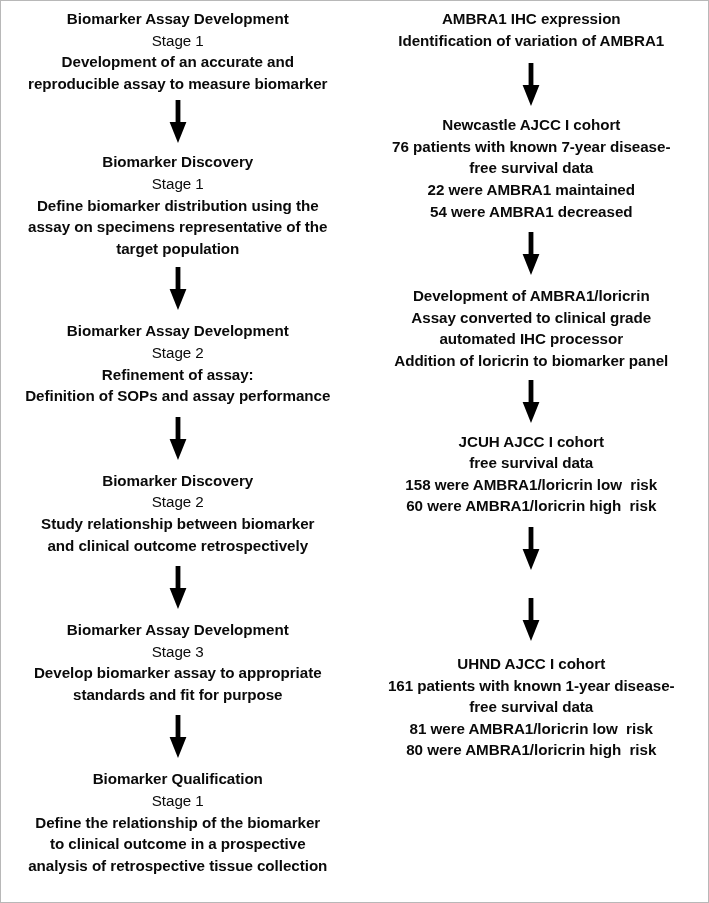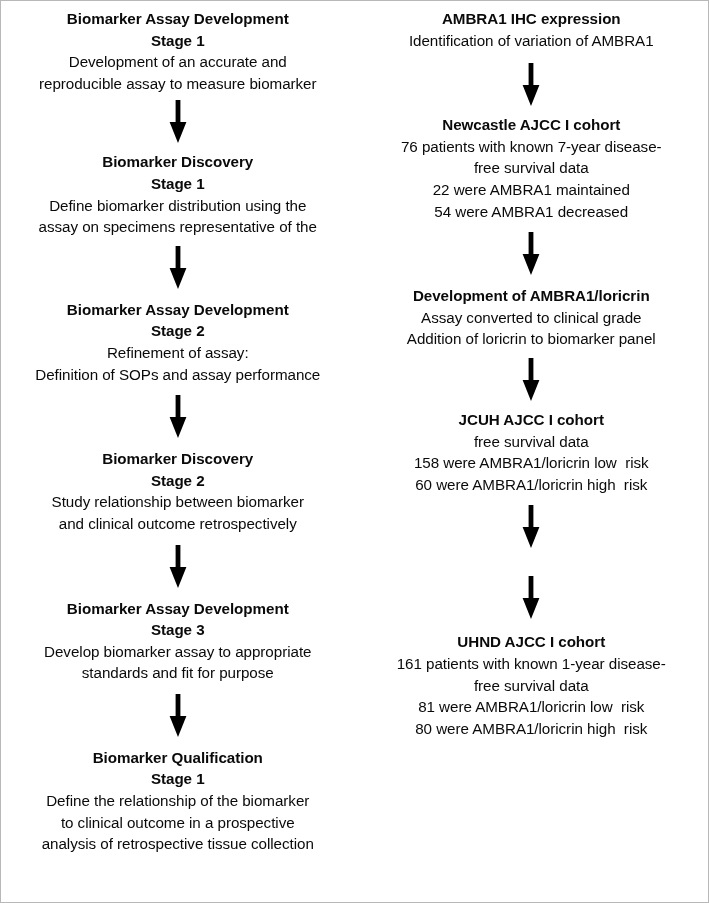--- a/index.html
+++ b/index.html
@@ -47,26 +47,26 @@
     letter-spacing: -0.05px;
     color: #0a0a0a;
   }
 
   .node-title {
     font-weight: bold;
     white-space: pre;
   }
 
   .node-subtitle {
+    font-weight: normal;
+    white-space: pre;
+  }
+
+  .node-line {
     font-weight: bold;
-    white-space: pre;
-  }
-
-  .node-line {
-    font-weight: normal;
     white-space: pre;
   }
 
   .arrow-wrap {
     display: flex;
     align-items: center;
     justify-content: center;
     width: 100%;
   }
 
@@ -98,20 +98,21 @@
             <rect x="6.6" y="0" width="4.8" height="24" fill="#000000"></rect>
             <path d="M0.6 22 L17.4 22 L9 43 Z" fill="#000000"></path>
           </svg>
         </div>
         <div class="gap" style="height: 8px;"></div>
         <div class="node">
           <div class="node-title">Biomarker Discovery</div>
           <div class="node-subtitle">Stage 1</div>
           <div class="node-line">Define biomarker distribution using the</div>
           <div class="node-line">assay on specimens representative of the</div>
+          <div class="node-line">target population</div>
         </div>
         <div class="gap" style="height: 8px;"></div>
         <div class="arrow-wrap">
           <svg class="arrow-svg" width="18" height="43" viewBox="0 0 18 43" aria-hidden="true">
             <rect x="6.6" y="0" width="4.8" height="24" fill="#000000"></rect>
             <path d="M0.6 22 L17.4 22 L9 43 Z" fill="#000000"></path>
           </svg>
         </div>
         <div class="gap" style="height: 10px;"></div>
         <div class="node">
@@ -188,20 +189,21 @@
         <div class="arrow-wrap">
           <svg class="arrow-svg" width="18" height="43" viewBox="0 0 18 43" aria-hidden="true">
             <rect x="6.6" y="0" width="4.8" height="24" fill="#000000"></rect>
             <path d="M0.6 22 L17.4 22 L9 43 Z" fill="#000000"></path>
           </svg>
         </div>
         <div class="gap" style="height: 10px;"></div>
         <div class="node">
           <div class="node-title">Development of AMBRA1/loricrin</div>
           <div class="node-line">Assay converted to clinical grade</div>
+          <div class="node-line">automated IHC processor</div>
           <div class="node-line">Addition of loricrin to biomarker panel</div>
         </div>
         <div class="gap" style="height: 8px;"></div>
         <div class="arrow-wrap">
           <svg class="arrow-svg" width="18" height="43" viewBox="0 0 18 43" aria-hidden="true">
             <rect x="6.6" y="0" width="4.8" height="24" fill="#000000"></rect>
             <path d="M0.6 22 L17.4 22 L9 43 Z" fill="#000000"></path>
           </svg>
         </div>
         <div class="gap" style="height: 8px;"></div>

